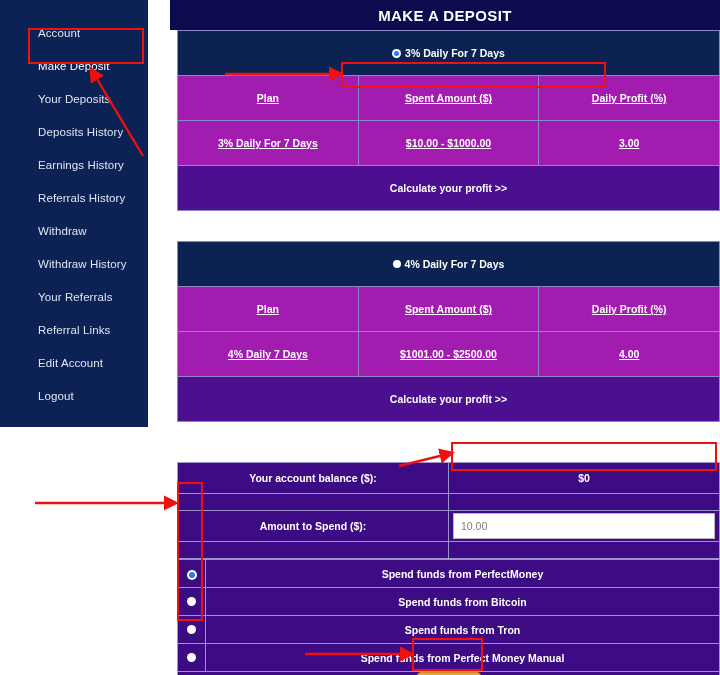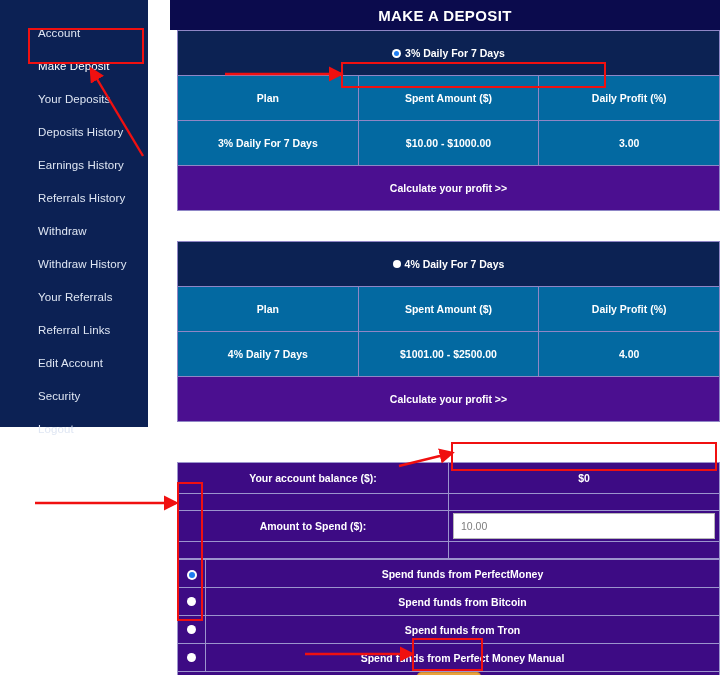--- a/index.html
+++ b/index.html
@@ -63,23 +63,24 @@
     text-align: center;
     font-weight: bold;
     padding: 16px;
   }
   .plan-head td {
     background: #0c2253;
     height: 25px;
     font-size: 11px;
   }
   .plan-row td {
-    background: #0369a1;
+    background: #a21caf;
     height: 28px;
     font-weight: bold;
+    text-decoration: underline;
   }
   .plan-row.vals td { font-weight: bold; }
   .calc-row td {
     background: #4b0f90;
     height: 32px;
     font-weight: normal;
     font-size: 10.5px;
   }
 
   .radio {
@@ -192,23 +193,20 @@
       <span>Withdraw History</span>
     </div>
     <div class="nav-item">
       <span>Your Referrals</span>
     </div>
     <div class="nav-item">
       <span>Referral Links</span>
     </div>
     <div class="nav-item">
       <span>Edit Account</span>
-    </div>
-    <div class="nav-item">
-      <span>Security</span>
     </div>
     <div class="nav-item">
       <span>Logout</span>
     </div>
   </nav>
 
   <div id="main">
 
     <div id="page-header">
       <span>MAKE A DEPOSIT</span>

